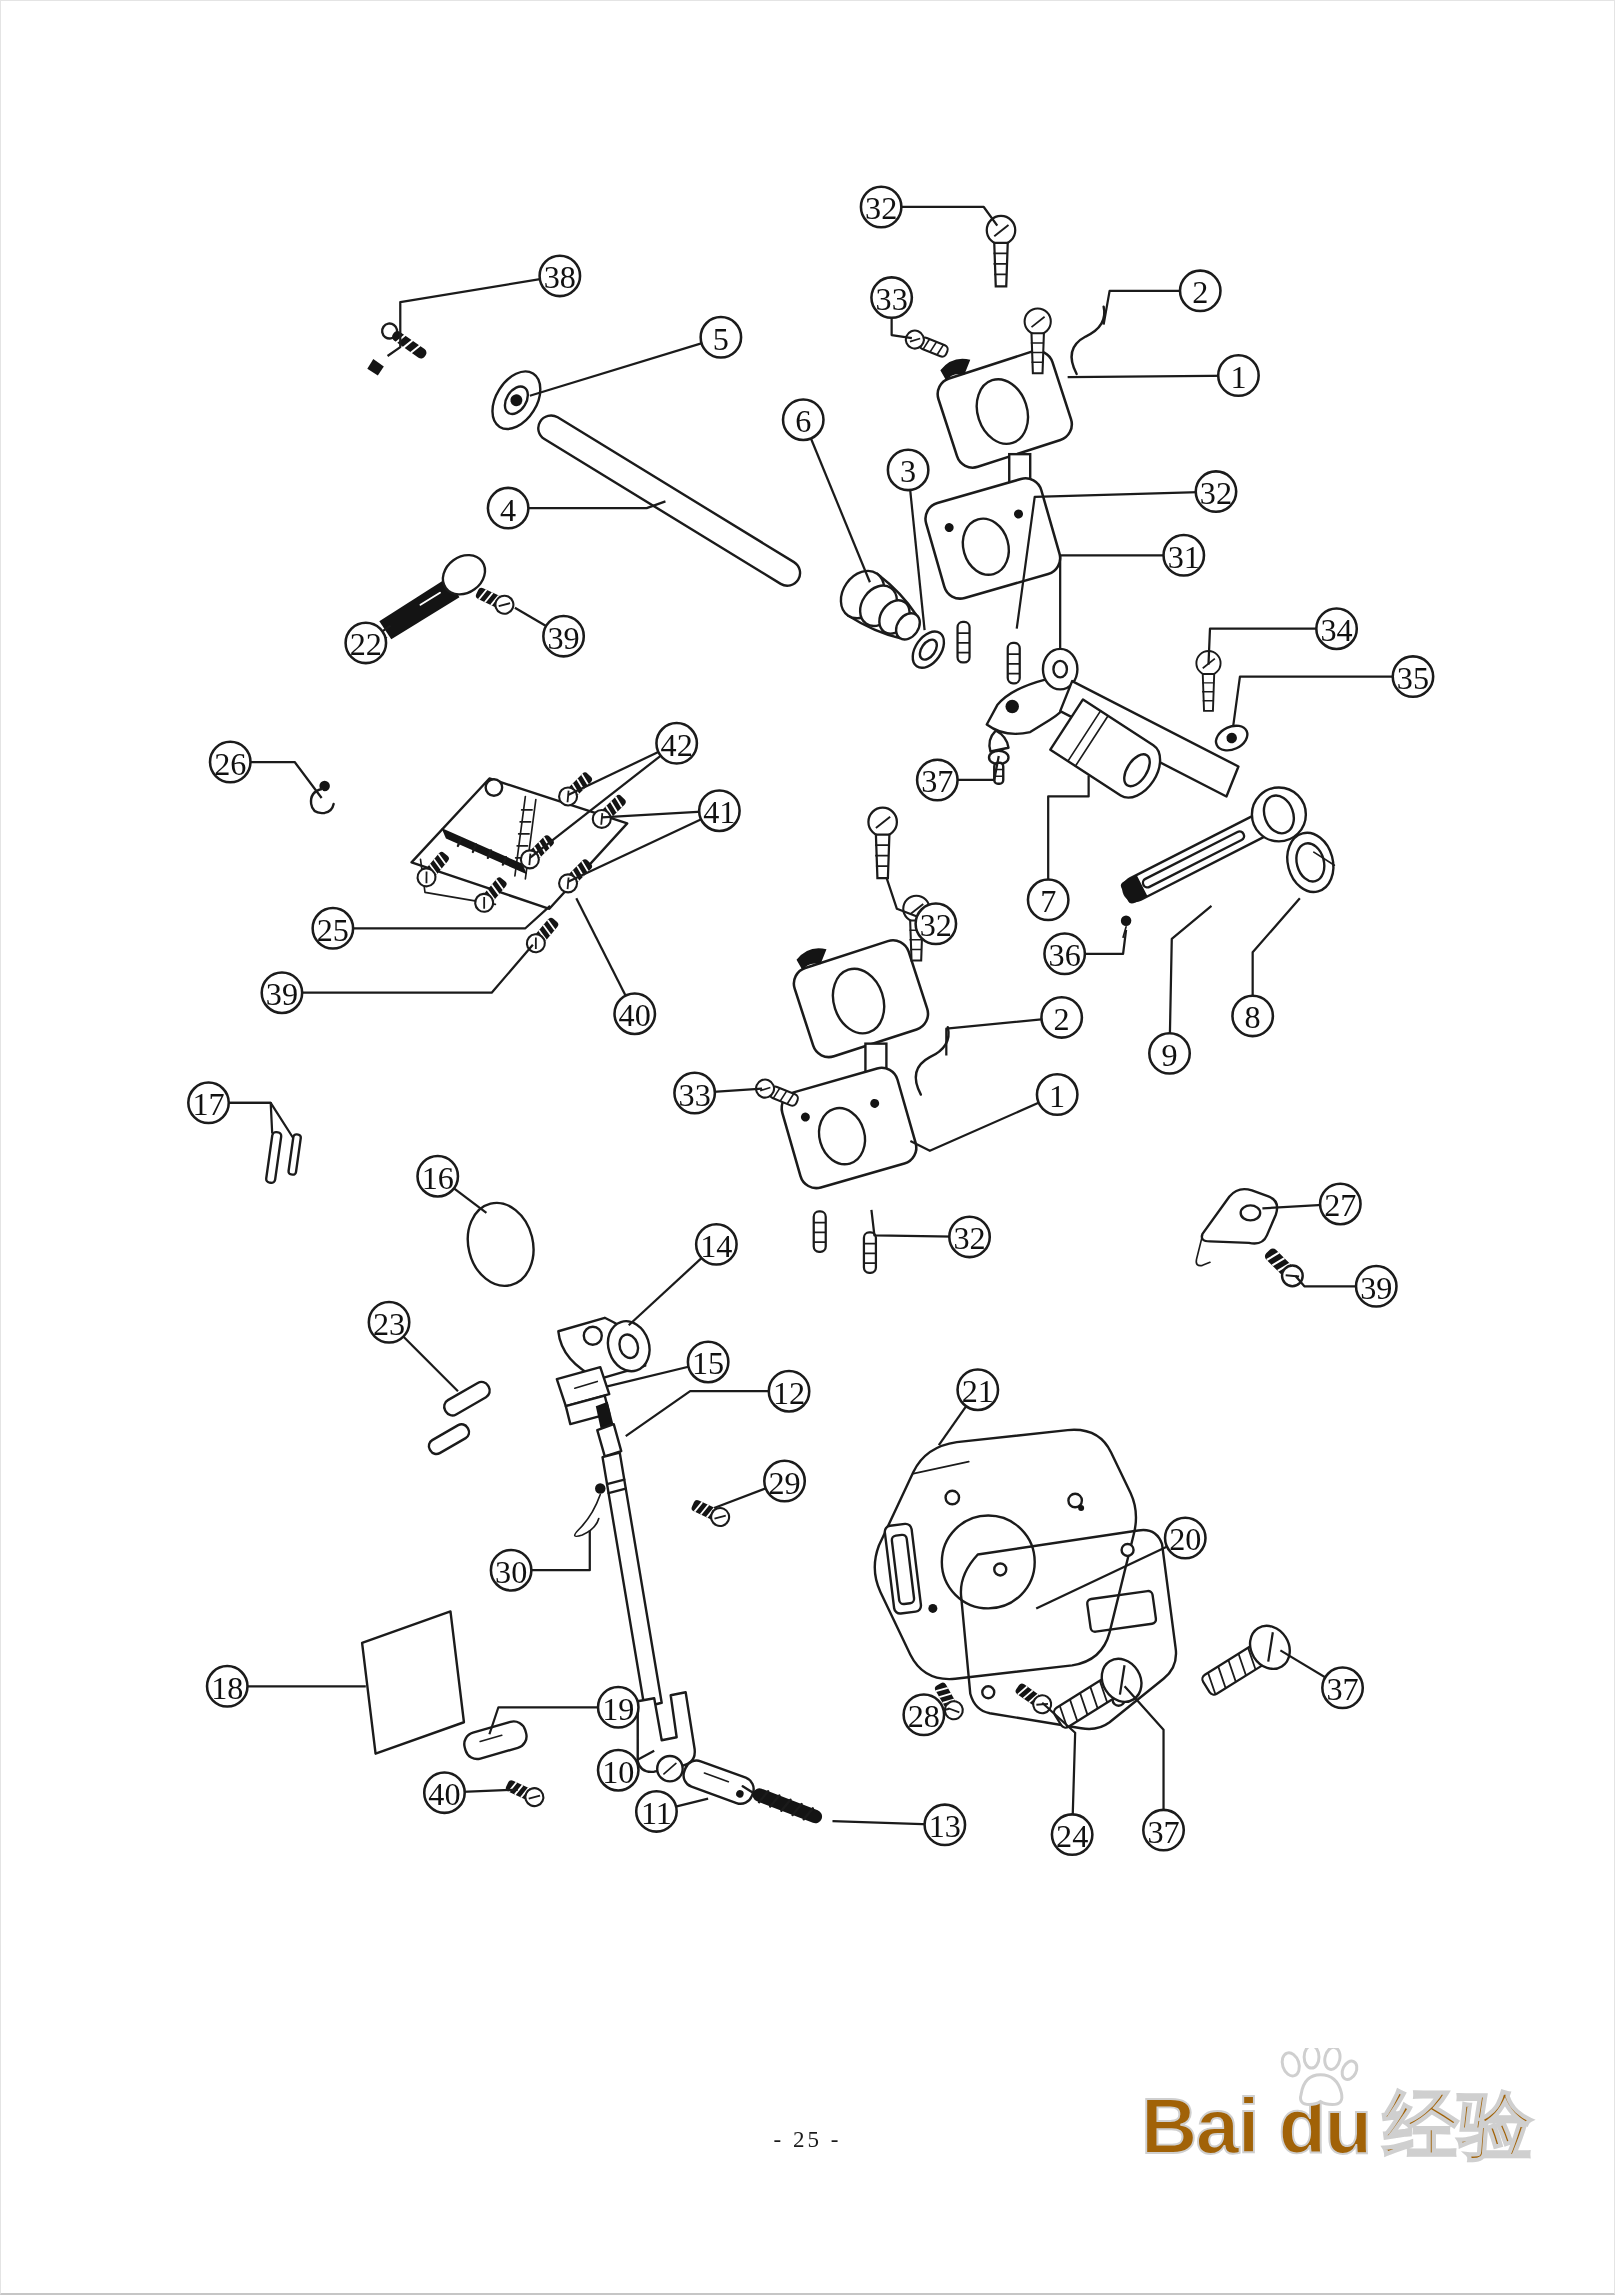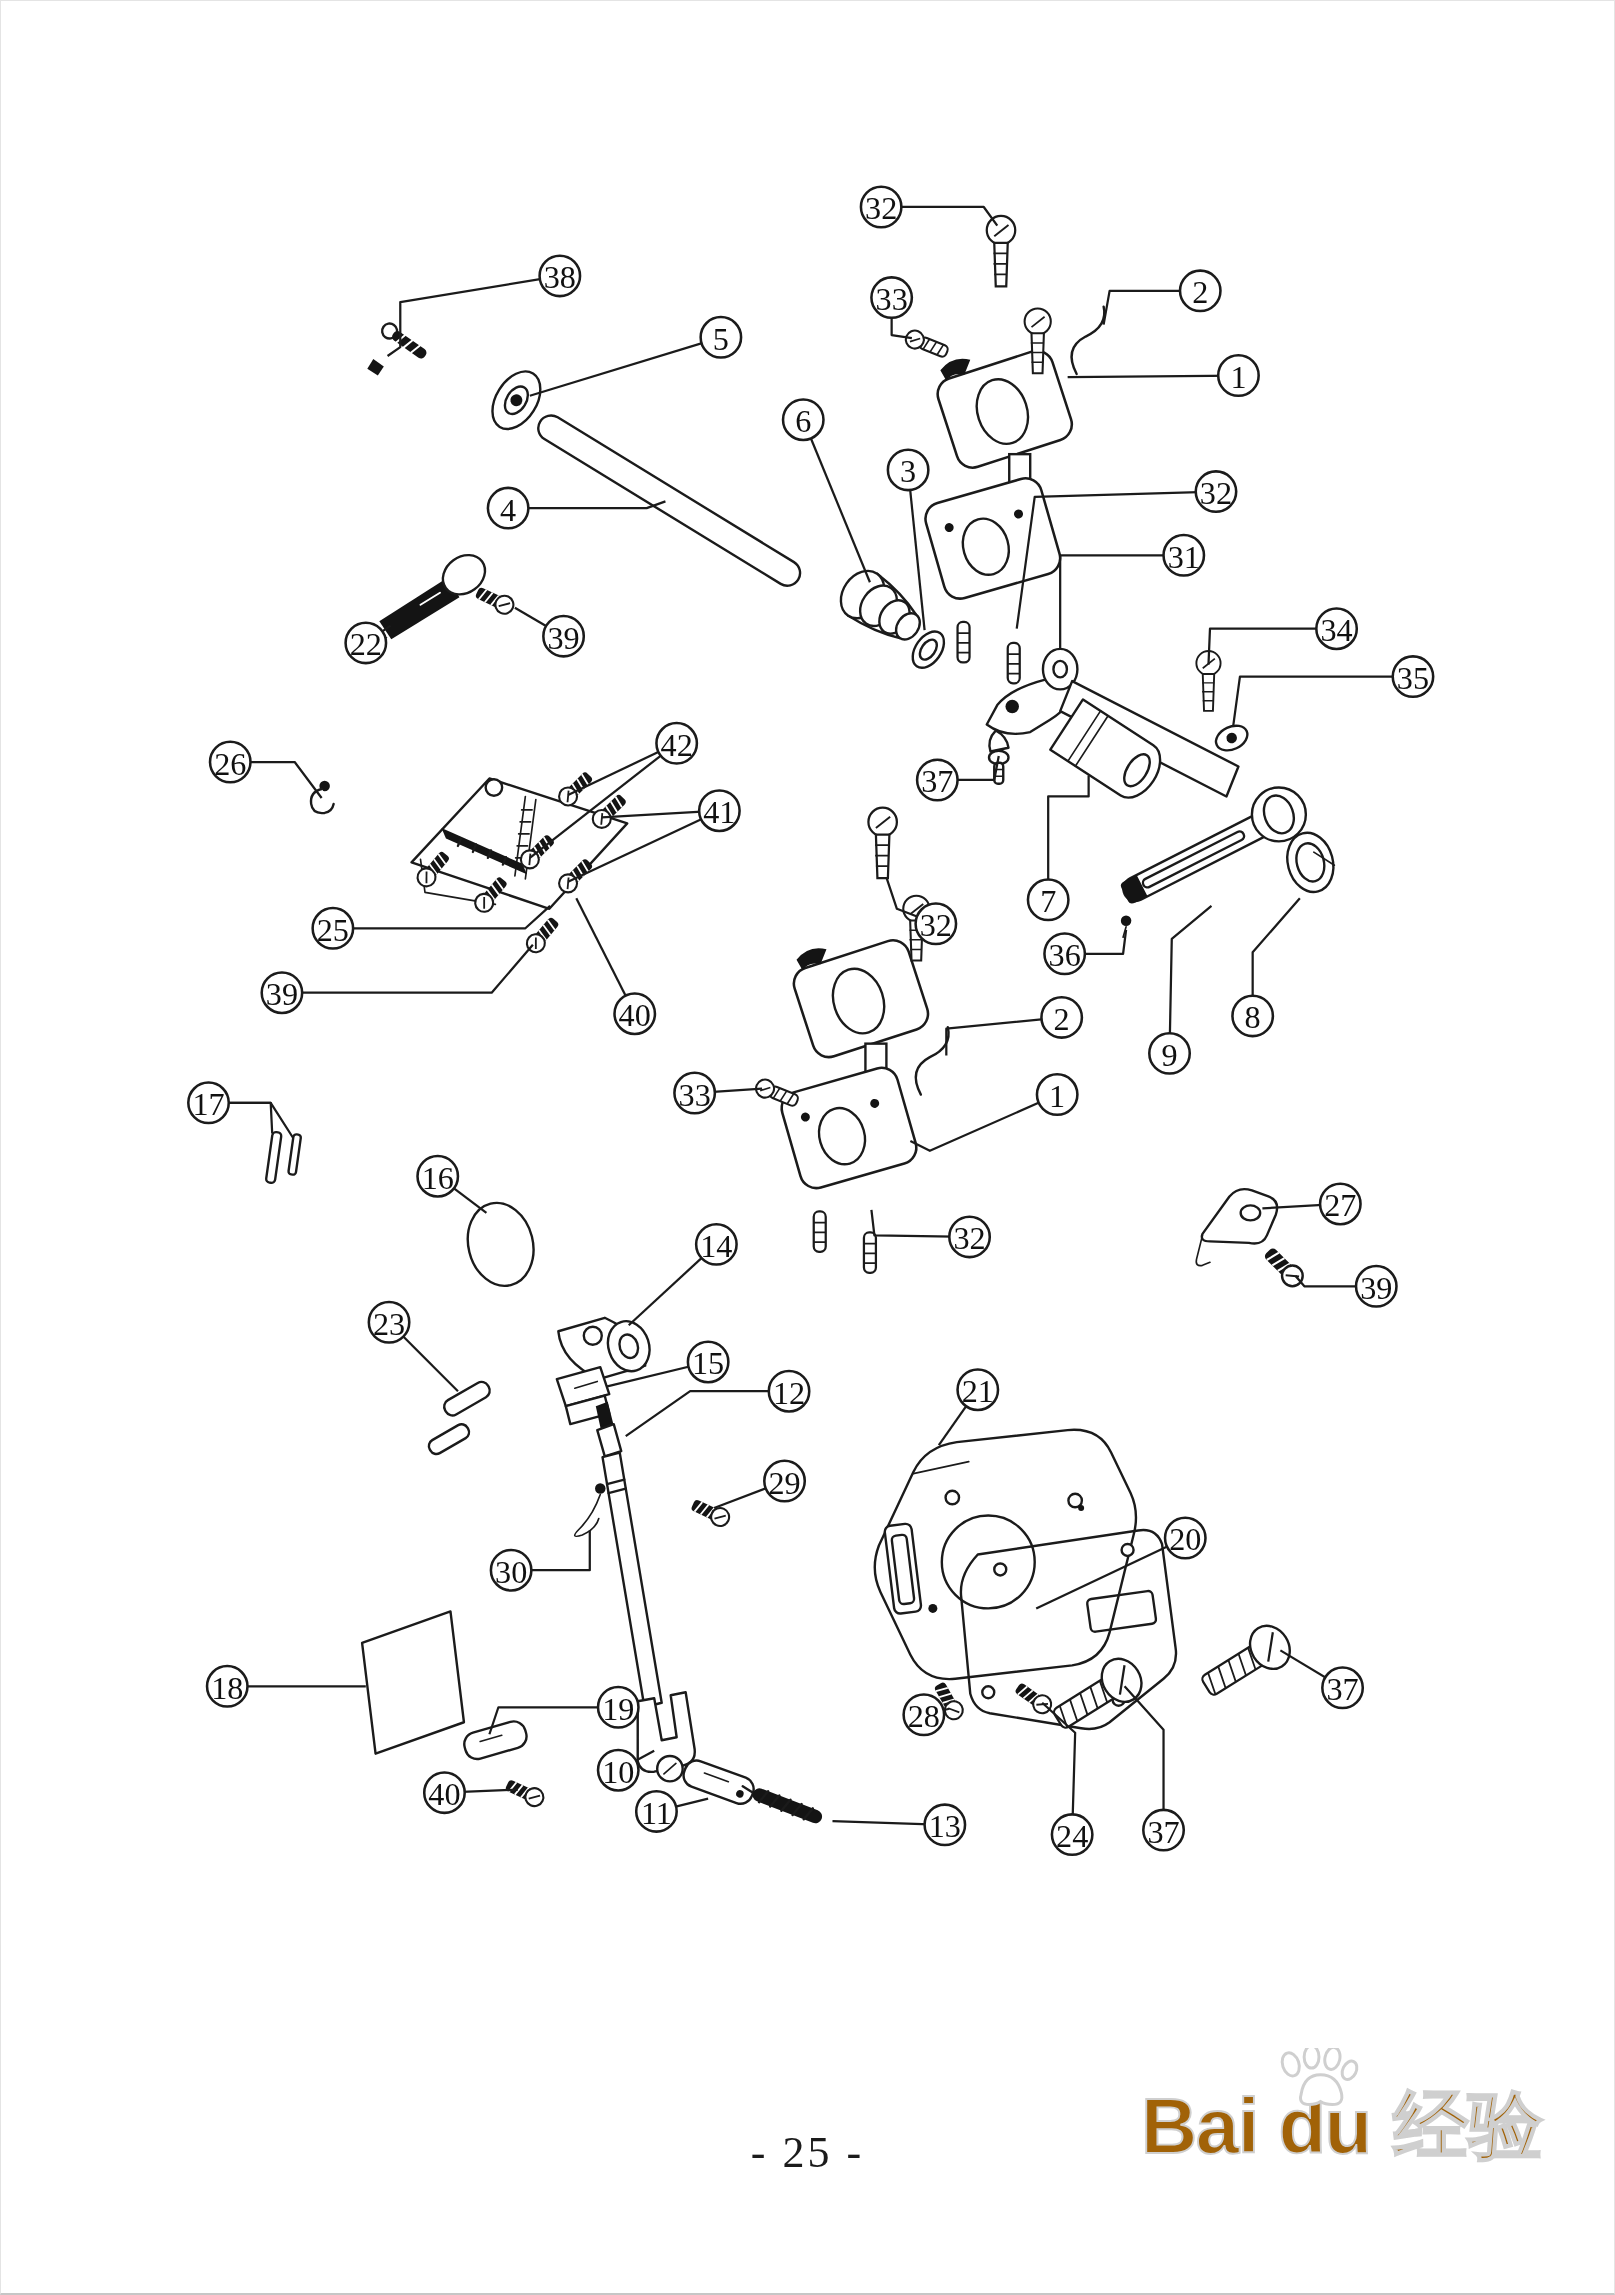--- a/index.html
+++ b/index.html
@@ -25,34 +25,34 @@
   #leaders polyline{fill:none;stroke:#1b1b1b;stroke-width:3;stroke-linejoin:round;}
   #balloons circle{fill:#ffffff;stroke:#1b1b1b;stroke-width:3.4;}
   #balloons text{
     font-family:"Liberation Serif", serif;
     font-size:43px;fill:#111;text-anchor:middle;dominant-baseline:central;
   }
   .footer{
     position:absolute;left:0;top:2126px;width:100%;
     text-align:center;
     font-family:"Liberation Serif", serif;
-    font-size:44px;color:#1b1b1b;letter-spacing:3px;
+    font-size:23px;color:#1b1b1b;letter-spacing:3px;
   }
   
   .watermark{
     position:absolute;left:1140px;top:2089px;width:405px;
     color:#a16207;
     -webkit-text-stroke:1.9px #cfcfcf;
     text-stroke:1.9px #cfcfcf;
   }
   .wm-row1{display:flex;align-items:flex-end;gap:4.5px;font-weight:bold;}
   .wm-baidu{font-size:78px;line-height:0.9;letter-spacing:-1.5px;}
   .wm-du{position:relative;display:inline-block;margin-left:16px;}
   .wm-paw{position:absolute;left:-4.5px;top:-43px;}
-  .wm-cn{font-size:75px;line-height:0.95;margin-left:18px;font-weight:bold;}
+  .wm-cn{font-size:75px;line-height:0.95;margin-left:8px;font-weight:bold;}
   .wm-row2{font-size:45px;font-weight:bold;margin-top:10.5px;letter-spacing:0.7px;}
 </style>
 </head>
 <body>
 
 <div class="page">
 
 <svg id="diagram" width="1615" height="2295" viewBox="0 0 2156 3064" xmlns="http://www.w3.org/2000/svg">
   <defs>
     <pattern id="mesh" width="13" height="13" patternUnits="userSpaceOnUse" patternTransform="rotate(-19)">

